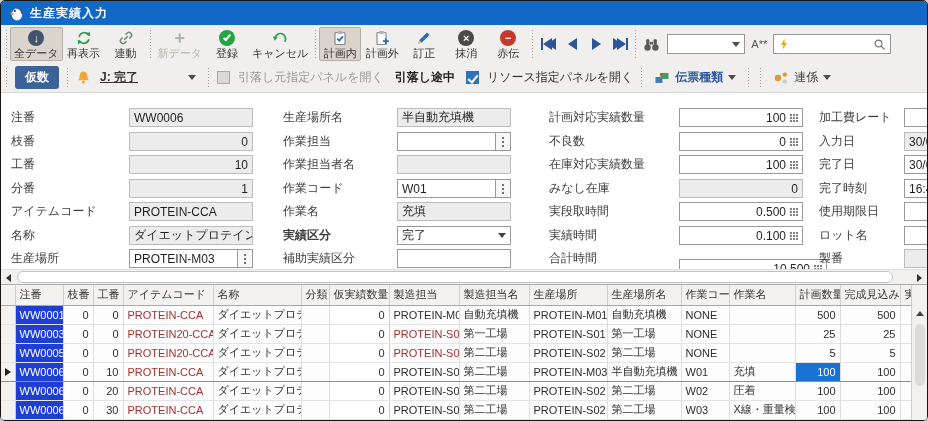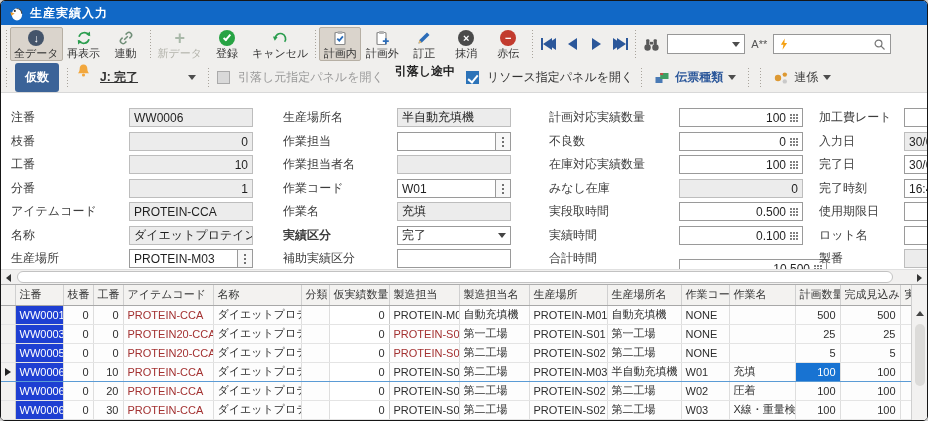--- a/index.html
+++ b/index.html
@@ -34,21 +34,21 @@
   .navbar-bar { width:2px; height:12px; background:#2b579a; }
   .combo { width:78px; height:20px; background:#fff; border:1px solid #979797; display:flex;
     align-items:center; padding:0 4px; margin:0 4px; }
   .combo .combo-val { flex:1; font-size:11px; color:#222; }
   .caret { width:0; height:0; border-left:4px solid transparent; border-right:4px solid transparent; border-top:5px solid #4d4d4d; }
   .match-label { font-size:11px; color:#555; margin:0 6px 0 2px; }
   .searchbox { width:118px; height:20px; background:#fff; border:1px solid #979797; display:flex;
     align-items:center; gap:3px; padding:0 4px; }
   .searchbox input { flex:1; min-width:0; border:none; outline:none; font-size:11px; font-family:inherit; background:transparent; }
   
-  .toolbar2 { height:30px; display:flex; padding:0 2px; gap:5px; background:#f0efed; border-bottom:1px solid #d8d8d8; }
+  .toolbar2 { height:30px; display:flex; align-items:center; padding:0 2px; gap:5px; background:#f0efed; border-bottom:1px solid #d8d8d8; }
   .grip2 { align-self:stretch; width:3px; margin:5px 2px;
     background-image:repeating-linear-gradient(to bottom,#a9a49c 0 1px,transparent 1px 3px);
     background-size:1px 100%; background-repeat:no-repeat; background-position:1px 0; }
   .btn-kasu { background:#3b6398; color:#fff; font-size:12px; font-weight:bold; border:none;
     border-radius:3px; padding:3px 10px; font-family:inherit; }
   .status-combo { display:flex; align-items:center; width:104px; justify-content:space-between; padding:0 4px; }
   .status-combo .status-val { font-size:12px; font-weight:bold; color:#333;text-decoration:underline; }
   .chk-item { display:flex; align-items:center; gap:8px; font-size:12px; color:#333; }
   .chk-item.disabled { color:#9a9a9a; }
   .checkbox { width:13px; height:13px; border:1px solid #8f8f8f; background:#fff; position:relative; }

